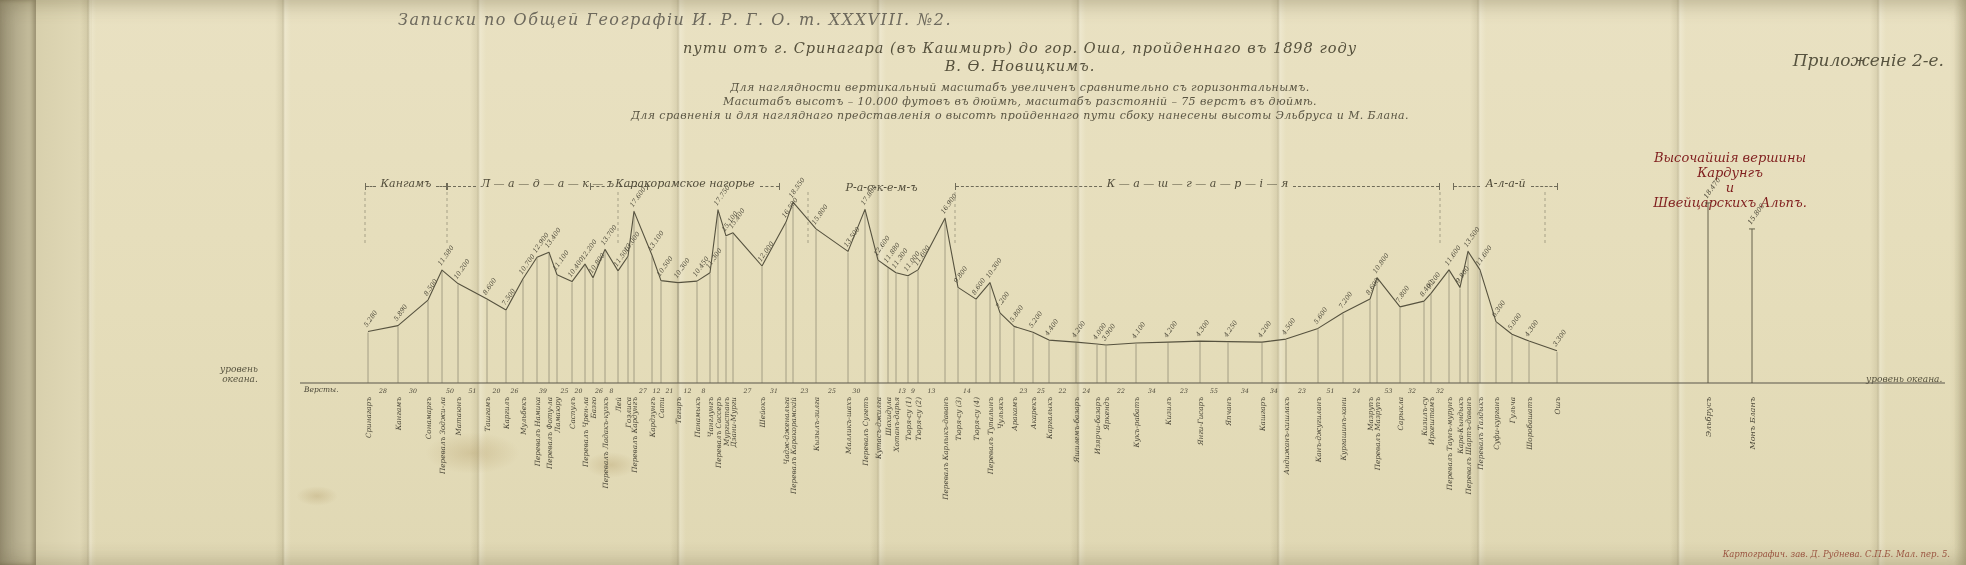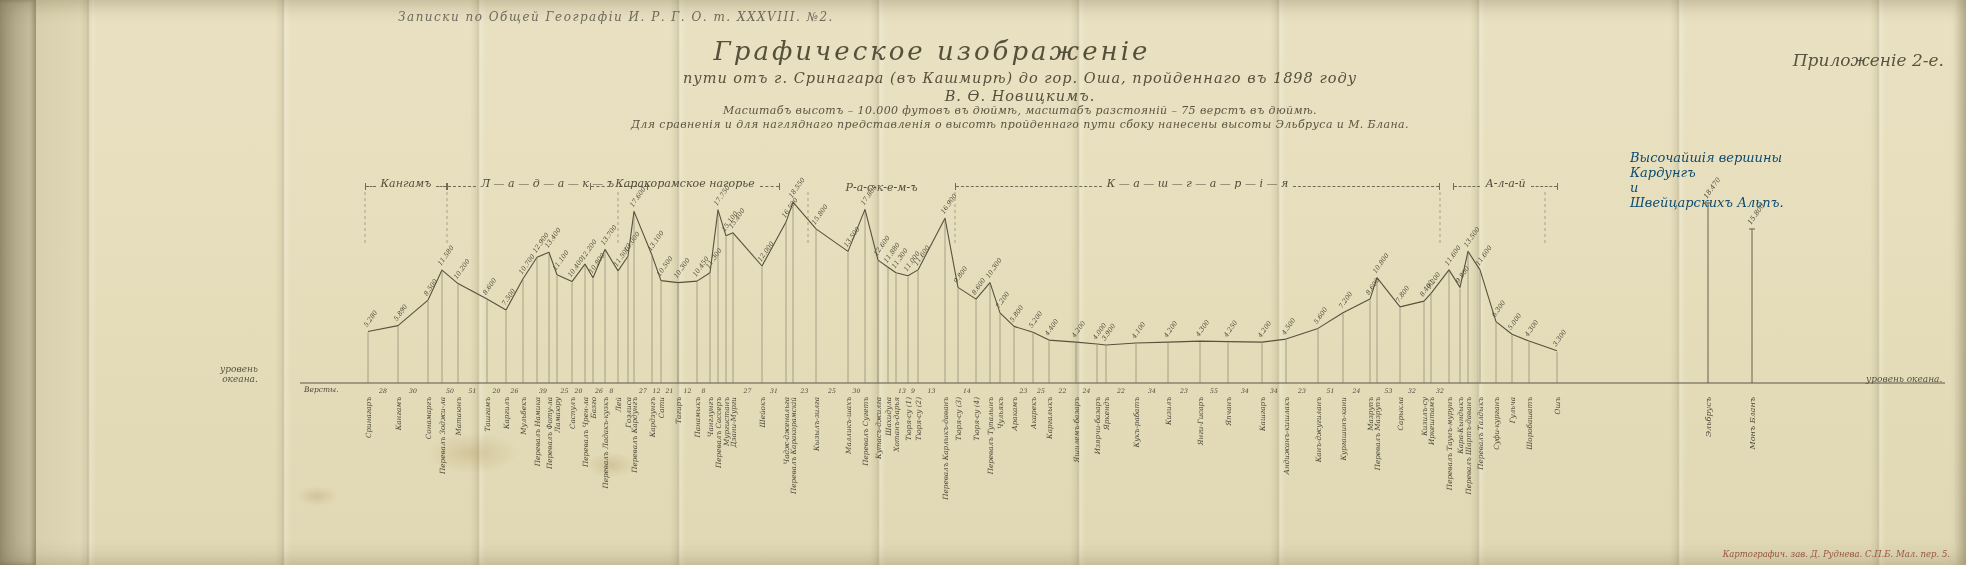--- a/index.html
+++ b/index.html
@@ -15,32 +15,32 @@
   .edge-left2{position:absolute;left:36px;top:0;width:56px;height:100%;
     background:linear-gradient(90deg,#d8d0ad,#e2dab8);}
   .edge-right{position:absolute;right:0;top:0;width:12px;height:100%;
     background:linear-gradient(90deg,rgba(90,80,40,0),rgba(90,80,40,.22));}
   .vignette{position:absolute;inset:0;pointer-events:none;
     box-shadow:inset 0 8px 16px rgba(90,80,45,.22), inset 0 -8px 16px rgba(90,80,45,.18);}
   .fold{position:absolute;top:0;height:100%;width:16px;pointer-events:none;
     background:linear-gradient(90deg,rgba(255,255,245,0) 0%,rgba(110,100,60,.10) 40%,rgba(70,60,30,.17) 50%,rgba(255,255,248,.22) 62%,rgba(255,255,245,0) 100%);}
   .stain{position:absolute;border-radius:50%;pointer-events:none;
     background:radial-gradient(ellipse at center,rgba(150,118,55,.22),rgba(150,118,55,0) 70%);}
-  .header-journal{position:absolute;left:398px;top:10px;font-size:12px;font-style:italic;
+  .header-journal{position:absolute;left:398px;top:10px;font-size:16px;font-style:italic;
     letter-spacing:1.5px;color:#6e6a5e;}
   .header-annex{position:absolute;right:22px;top:50px;font-size:17px;font-style:italic;color:#57533f;}
   .title-block{position:absolute;left:520px;top:36px;width:1000px;text-align:center;
     font-style:italic;color:#55503c;}
   .title-1{font-size:26px;letter-spacing:3px;transform:translateX(-88px);}
   .title-2{font-size:14.5px;margin-top:4px;letter-spacing:1px;}
   .title-3{font-size:14.5px;margin-top:2px;letter-spacing:1px;}
   .title-note{font-size:11px;letter-spacing:.4px;line-height:14px;color:#5a5543;}
   .title-note.first{margin-top:7px;}
-  .right-caption{position:absolute;left:1630px;top:150px;width:200px;
-    font-style:italic;font-size:13px;line-height:15px;color:#0c4a6e;}
+  .right-caption{position:absolute;left:1630px;top:150px;width:200px;text-align:center;
+    font-style:italic;font-size:13px;line-height:15px;color:#7f1d1d;}
   .sea-left{position:absolute;left:220px;top:364px;font-style:italic;font-size:9px;
     line-height:10px;text-align:right;color:#57533f;}
   .sea-right{position:absolute;left:1866px;top:374px;font-style:italic;font-size:9px;color:#57533f;}
   .credit-line{position:absolute;right:16px;bottom:6px;font-style:italic;font-size:8.5px;color:#9a5440;}
   #regions-row .region{position:absolute;top:0;display:flex;align-items:center;height:12px;}
   #regions-row .dash{flex:1;border-top:1px dashed #6f6b58;height:0;}
   #regions-row .tick{width:0;height:7px;border-left:1px solid #6f6b58;align-self:flex-start;margin-top:3px;}
   #regions-row .region-label{font-style:italic;font-size:11px;white-space:nowrap;
     padding:0 5px;color:#514c3a;transform:translateY(-3px);}
   #profile-svg{position:absolute;left:0;top:0;}
@@ -65,23 +65,23 @@
     <div class="fold" style="left: 1870px;"></div>
   </div>
 <div class="stain" style="left:425px;top:432px;width:95px;height:42px"></div>
 <div class="stain" style="left:585px;top:452px;width:52px;height:26px"></div>
 <div class="stain" style="left:296px;top:486px;width:42px;height:20px"></div>
 
 <div class="header-journal">Записки по Общей Географіи И. Р. Г. О.   т. XXXVIII. №2.</div>
 <div class="header-annex">Приложеніе 2-е.</div>
 
 <div class="title-block">
-  <div class="title-1">Графическое изображеніе</div>
   <div class="title-2">пути отъ г. Сринагара (въ Кашмирѣ) до гор. Оша,  пройденнаго въ 1898 году</div>
   <div class="title-3">В. Ѳ. Новицкимъ.</div>
+  <div class="title-note first">Для наглядности вертикальный масштабъ увеличенъ сравнительно съ горизонтальнымъ.</div>
   <div class="title-note">Масштабъ высотъ – 10.000 футовъ въ дюймѣ,  масштабъ разстояній – 75 верстъ въ дюймѣ.</div>
   <div class="title-note">Для сравненія и для нагляднаго представленія о высотѣ пройденнаго пути сбоку нанесены высоты Эльбруса и М. Блана.</div>
 </div>
 
 <div class="right-caption">
   <div>Высочайшія вершины</div>
   <div>Кардунгъ</div>
   <div>и</div>
   <div>Швейцарскихъ Альпъ.</div>
 </div>

